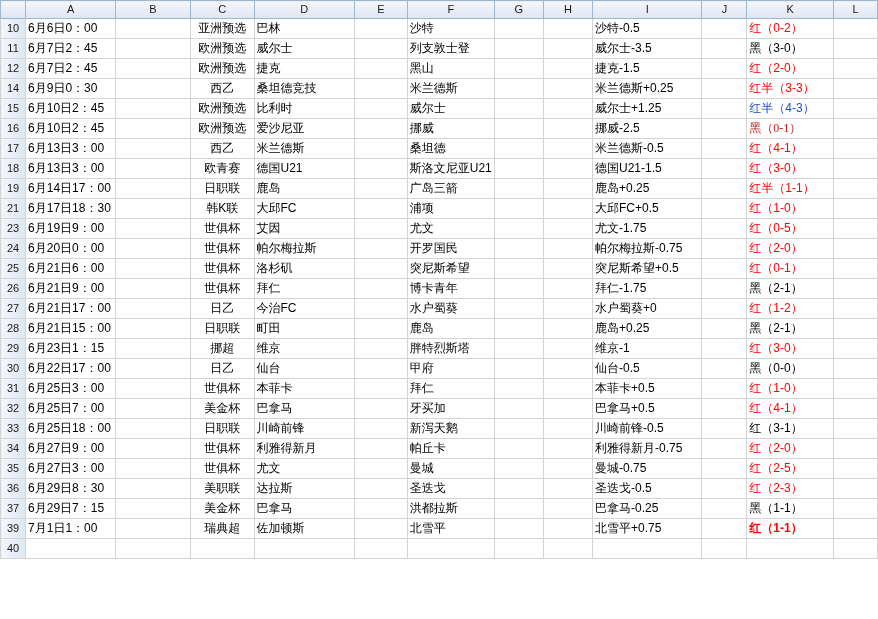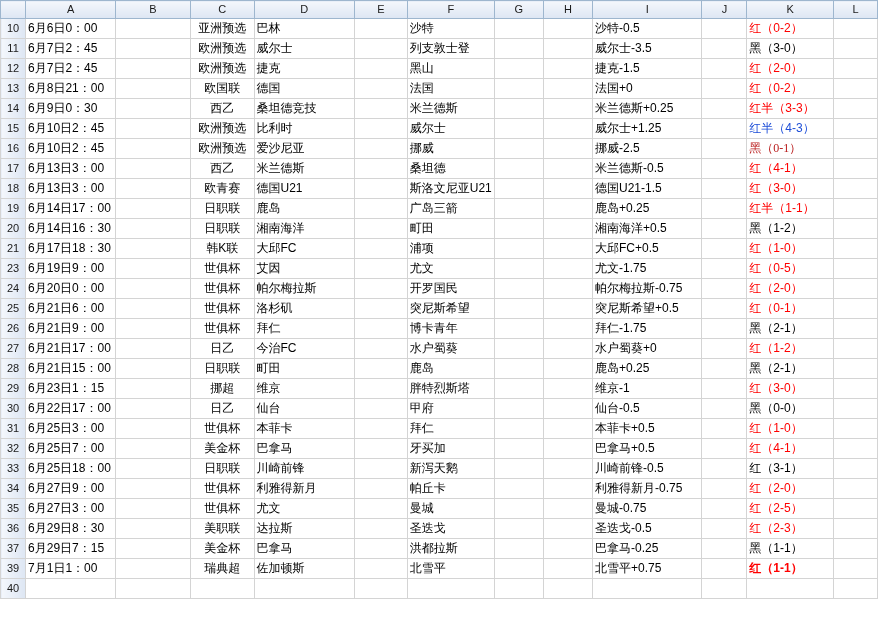--- a/index.html
+++ b/index.html
@@ -131,35 +131,20 @@
           <td class="cE"></td>
           <td class="cF">黑山</td>
           <td class="cG"></td>
           <td class="cH"></td>
           <td class="cI">捷克-1.5</td>
           <td class="cJ"></td>
           <td class="cK" style="color: rgb(255, 0, 0);">红（2-0）</td>
           <td class="cL"></td>
         </tr>
         <tr>
-          <th class="rowhead">13</th>
-          <td class="cA">6月8日21：00</td>
-          <td class="cB"></td>
-          <td class="cC">欧国联</td>
-          <td class="cD">德国</td>
-          <td class="cE"></td>
-          <td class="cF">法国</td>
-          <td class="cG"></td>
-          <td class="cH"></td>
-          <td class="cI">法国+0</td>
-          <td class="cJ"></td>
-          <td class="cK" style="color: rgb(255, 0, 0);">红（0-2）</td>
-          <td class="cL"></td>
-        </tr>
-        <tr>
           <th class="rowhead">14</th>
           <td class="cA">6月9日0：30</td>
           <td class="cB"></td>
           <td class="cC">西乙</td>
           <td class="cD">桑坦德竞技</td>
           <td class="cE"></td>
           <td class="cF">米兰德斯</td>
           <td class="cG"></td>
           <td class="cH"></td>
           <td class="cI">米兰德斯+0.25</td>
@@ -233,35 +218,20 @@
           <td class="cB"></td>
           <td class="cC">日职联</td>
           <td class="cD">鹿岛</td>
           <td class="cE"></td>
           <td class="cF">广岛三箭</td>
           <td class="cG"></td>
           <td class="cH"></td>
           <td class="cI">鹿岛+0.25</td>
           <td class="cJ"></td>
           <td class="cK" style="color: rgb(255, 0, 0);">红半（1-1）</td>
-          <td class="cL"></td>
-        </tr>
-        <tr>
-          <th class="rowhead">20</th>
-          <td class="cA">6月14日16：30</td>
-          <td class="cB"></td>
-          <td class="cC">日职联</td>
-          <td class="cD">湘南海洋</td>
-          <td class="cE"></td>
-          <td class="cF">町田</td>
-          <td class="cG"></td>
-          <td class="cH"></td>
-          <td class="cI">湘南海洋+0.5</td>
-          <td class="cJ"></td>
-          <td class="cK" style="color: rgb(0, 0, 0);">黑（1-2）</td>
           <td class="cL"></td>
         </tr>
         <tr>
           <th class="rowhead">21</th>
           <td class="cA">6月17日18：30</td>
           <td class="cB"></td>
           <td class="cC">韩K联</td>
           <td class="cD">大邱FC</td>
           <td class="cE"></td>
           <td class="cF">浦项</td>

